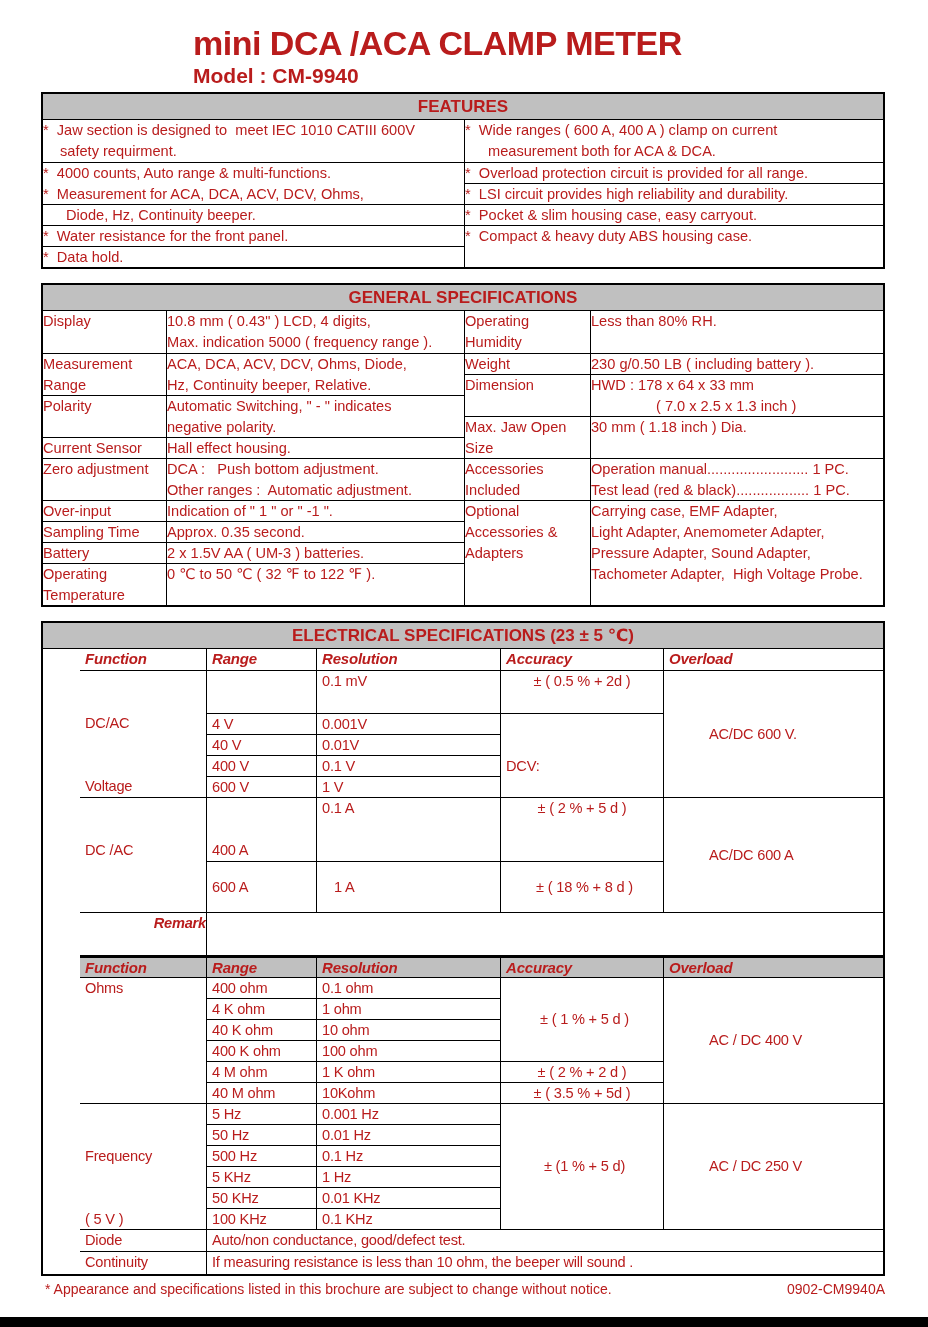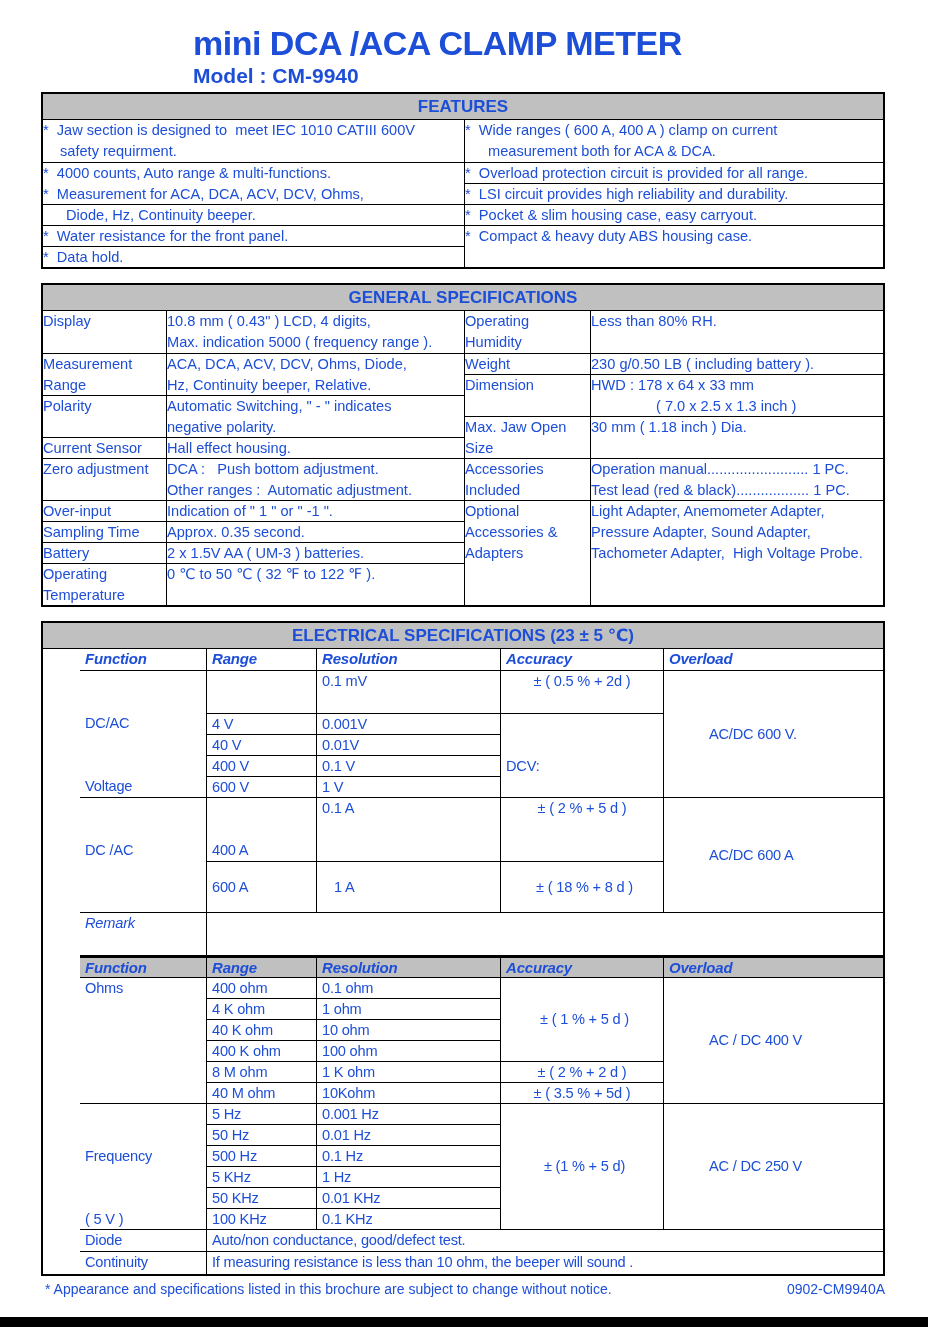--- a/index.html
+++ b/index.html
@@ -1,17 +1,17 @@
 <!DOCTYPE html>
 <html><head>
 <meta charset="utf-8">
 <style>
   html,body { margin:0; padding:0; background:#fff; }
   .page { position:relative; width:928px; height:1327px; background:#ffffff;
-          font-family:"Liberation Sans","DejaVu Sans",sans-serif; color:#1d4ed8; overflow:hidden; }
+          font-family:"Liberation Sans","DejaVu Sans",sans-serif; color:#b91c1c; overflow:hidden; }
   .content { position:absolute; left:41px; top:0; width:844px; }
 
   .title { margin:24px 0 0 152px; font-size:34px; font-weight:bold; letter-spacing:-0.5px; }
   .model { margin:1px 0 0 152px; font-size:21px; font-weight:bold; }
 
   .tbl { border:2px solid #000; background:#fff; }
   .tbl-hdr { background:#c0c0c0; height:25px; line-height:25px; text-align:center;
              font-weight:bold; font-size:17px; border-bottom:1px solid #000; }
 
   .halves { display:flex; }
@@ -42,21 +42,21 @@
   .ec { box-sizing:border-box; border-right:1px solid #000; border-bottom:1px solid #000;
         font-size:14.6px; line-height:21px; padding-left:5px; min-width:0; overflow:hidden; white-space:pre; }
   .noR { border-right:none; }
   .noB { border-bottom:none; }
   .eth { font-weight:bold; font-style:italic; font-size:15px; line-height:20px; }
   .gray { background:#c0c0c0; }
   .thickT { border-top:2px solid #000; }
   .ctr { text-align:center; padding-left:0; }
   .vctr { display:flex; flex-direction:column; justify-content:center; }
   .ital { font-style:italic; }
-  .bold-ital { font-weight:normal; font-style:italic; }
+  .bold-ital { font-weight:bold; font-style:italic;text-align:right; }
   .ov { padding-left:45px; }
   .pl12 { padding-left:17px; }
   .sp21 { height:21px; }
   .eline { line-height:21px; white-space:pre; }
   .eline.c { text-align:center; }
 
   .footer { display:flex; justify-content:space-between; margin-top:5px; font-size:14px; }
   .footer .note { padding-left:4px; white-space:pre; }
   .botbar { position:absolute; left:0; bottom:0; width:928px; height:10px; background:#000; }
 </style>
@@ -241,20 +241,21 @@
               <div class="ln">Test lead (red &amp; black).................. 1 PC.</div>
             </div>
           </div>
           <div class="gs-row h105">
             <div class="gs-lab">
               <div class="ln">Optional</div>
               <div class="ln">Accessories &amp;</div>
               <div class="ln">Adapters</div>
             </div>
             <div class="gs-val">
+              <div class="ln">Carrying case, EMF Adapter,</div>
               <div class="ln">Light Adapter, Anemometer Adapter,</div>
               <div class="ln">Pressure Adapter, Sound Adapter,</div>
               <div class="ln">Tachometer Adapter,  High Voltage Probe.</div>
             </div>
           </div>
         </div>
       </div>
     </div>
 
     <div class="tbl" style="margin-top:14px;">
@@ -340,21 +341,21 @@
         </div>
         <div class="ec noR vctr ov" style="grid-area:11/5/17/6">
           <div class="eline">AC / DC 400 V</div>
         </div>
         <div class="ec" style="grid-area:12/2/13/3">4 K ohm</div>
         <div class="ec" style="grid-area:12/3/13/4">1 ohm</div>
         <div class="ec" style="grid-area:13/2/14/3">40 K ohm</div>
         <div class="ec" style="grid-area:13/3/14/4">10 ohm</div>
         <div class="ec" style="grid-area:14/2/15/3">400 K ohm</div>
         <div class="ec" style="grid-area:14/3/15/4">100 ohm</div>
-        <div class="ec" style="grid-area:15/2/16/3">8 M ohm</div>
+        <div class="ec" style="grid-area:15/2/16/3">4 M ohm</div>
         <div class="ec" style="grid-area:15/3/16/4">1 K ohm</div>
         <div class="ec ctr" style="grid-area:15/4/16/5">± ( 2 % + 2 d )</div>
         <div class="ec" style="grid-area:16/2/17/3">40 M ohm</div>
         <div class="ec" style="grid-area:16/3/17/4">10Kohm</div>
         <div class="ec ctr" style="grid-area:16/4/17/5">± ( 3.5 % + 5d )</div>
 
         <div class="ec" style="grid-area:17/1/23/2">
           <div class="eline">Frequency</div>
           <div class="eline">( 5 V )</div>
         </div>

